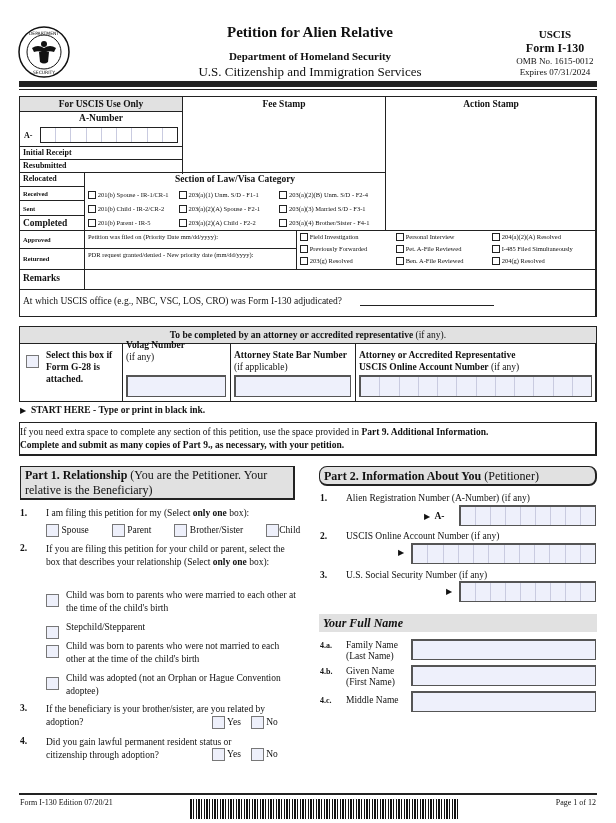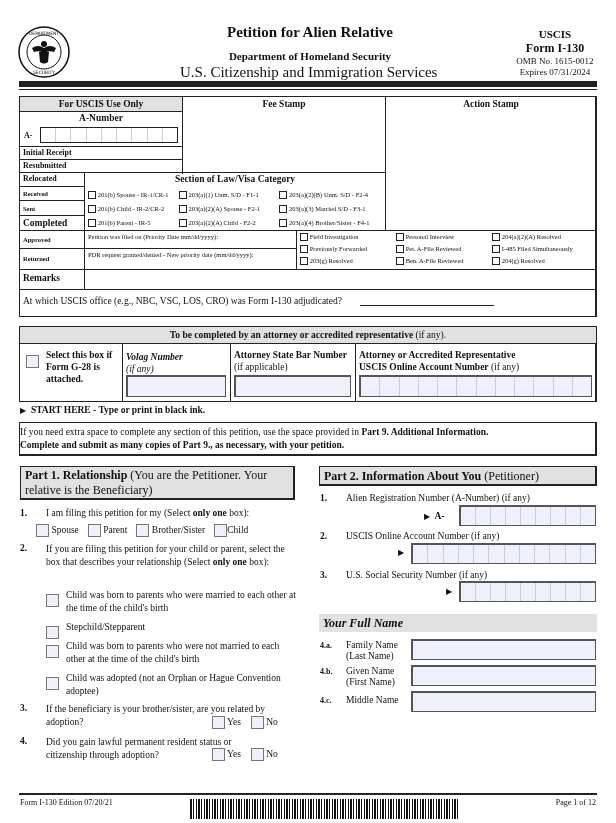--- a/index.html
+++ b/index.html
@@ -29,21 +29,21 @@
     <circle cx="26" cy="26" r="17" fill="#fff" stroke="#111" stroke-width="1"></circle>
     <path d="M14 22 Q20 18 26 22 Q32 18 38 22 L36 26 Q31 24 26 27 Q21 24 16 26 Z" fill="#111"></path>
     <path d="M21 26 L31 26 L30 36 Q26 39 22 36 Z" fill="#111"></path>
     <circle cx="26" cy="18" r="3" fill="#111"></circle>
     <text x="26" y="9" font-size="4.5" text-anchor="middle" fill="#111" font-family="DejaVu Sans, sans-serif">DEPARTMENT</text>
     <text x="26" y="48" font-size="4.5" text-anchor="middle" fill="#111" font-family="DejaVu Sans, sans-serif">SECURITY</text>
   </svg>
 </div>
 <div class="abs b" style="left:180px;top:24px;width:260px;text-align:center;font-size:15px;">Petition for Alien Relative</div>
 <div class="abs b" style="left:180px;top:50px;width:260px;text-align:center;font-size:11px;">Department of Homeland Security</div>
-<div class="abs" style="left:180px;top:64px;width:260px;font-size:15px;">U.S. Citizenship and Immigration Services</div>
+<div class="abs" style="left:180px;top:64px;width:260px;text-align:center;font-size:13px;">U.S. Citizenship and Immigration Services</div>
 <div class="abs b" style="left:500px;top:28px;width:110px;text-align:center;font-size:11px;">USCIS</div>
 <div class="abs b" style="left:500px;top:41px;width:110px;text-align:center;font-size:12px;">Form I-130</div>
 <div class="abs" style="left:500px;top:56px;width:110px;text-align:center;font-size:9px;">OMB No. 1615-0012</div>
 <div class="abs" style="left:500px;top:67px;width:110px;text-align:center;font-size:9px;">Expires 07/31/2024</div>
 <div class="hline" style="left:19px;top:81px;width:578px;height:6px;"></div>
 <div class="hline" style="left:19px;top:89px;width:578px;height:1px;"></div>
 
 <div class="abs" style="left:19px;top:96px;width:578px;height:221px;border:1px solid #222;border-right-width:2px;"></div>
 <div class="abs b md" style="left:20px;top:97px;width:162px;height:15px;background:#e1e1e1;text-align:center;line-height:15px;border-bottom:1px solid #222;">For USCIS Use Only</div>
 <div class="vline" style="left:182px;top:96px;width:1px;height:78px;"></div>
@@ -131,21 +131,21 @@
 
 <div class="abs" style="left:19px;top:326px;width:578px;height:76px;border:1px solid #222;border-right-width:2px;"></div>
 <div class="abs md" style="left:20px;top:327px;width:576px;height:17px;background:#e1e1e1;text-align:center;line-height:17px;border-bottom:1px solid #222;">
   <span class="b">To be completed by an attorney or accredited representative</span><span> (if any).</span>
 </div>
 <div class="vline" style="left:122px;top:344px;width:1px;height:58px;"></div>
 <div class="vline" style="left:230px;top:344px;width:1px;height:58px;"></div>
 <div class="vline" style="left:355px;top:344px;width:1px;height:58px;"></div>
 <div class="abs" style="left:26px;top:351px;"><span class="cbl"></span></div>
 <div class="abs b md" style="left:46px;top:349px;width:74px;line-height:12px;">Select this box if Form G-28 is attached.</div>
-<div class="abs md" style="left:126px;top:351px;line-height:12px;font-style:italic;">
+<div class="abs md" style="left:126px;top:339px;line-height:12px;">
   <div class="b">Volag Number</div>
   <div>(if any)</div>
 </div>
 <div class="abs fld" style="left:126px;top:375px;width:100px;height:22px;"></div>
 <div class="abs md" style="left:234px;top:349px;line-height:12px;">
   <div class="b">Attorney State Bar Number</div>
   <div>(if applicable)</div>
 </div>
 <div class="abs fld" style="left:234px;top:375px;width:117px;height:22px;"></div>
 <div class="abs md" style="left:359px;top:349px;line-height:12px;">
@@ -176,21 +176,21 @@
 </div>
 
 <div class="abs secthead" style="left:20px;top:466px;width:275px;height:34px;padding:1px 4px;font-size:12px;line-height:15px;">
   <span class="b">Part 1.  Relationship</span><span> (You are the Petitioner.  Your relative is the Beneficiary)</span>
 </div>
 
 <div class="abs b md" style="left:20px;top:508px;">1.</div>
 <div class="abs md" style="left:46px;top:508px;">
   <span>I am filing this petition for my (Select </span><span class="b">only one</span><span> box):</span>
 </div>
-<div class="abs md" style="left:36px;top:524px;display:flex;gap:9px;">
+<div class="abs md" style="left:46px;top:524px;display:flex;gap:23px;">
   <label><span class="cbl"></span> <span>Spouse</span></label>
   <label><span class="cbl"></span> <span>Parent</span></label>
   <label><span class="cbl"></span> <span>Brother/Sister</span></label>
   <label><span class="cbl"></span><span>Child</span></label>
 </div>
 
 <div class="abs b md" style="left:20px;top:543px;">2.</div>
 <div class="abs md" style="left:46px;top:543px;width:255px;line-height:12.5px;">
   <span>If you are filing this petition for your child or parent, select the box that describes your relationship (Select </span><span class="b">only one</span><span> box):</span>
 </div>
@@ -210,21 +210,21 @@
   <label><span class="cbl"></span> <span>Yes</span></label>
   <label><span class="cbl"></span> <span>No</span></label>
 </div>
 <div class="abs b md" style="left:20px;top:736px;">4.</div>
 <div class="abs md" style="left:46px;top:736px;width:210px;line-height:12.5px;">Did you gain lawful permanent resident status or citizenship through adoption?</div>
 <div class="abs md" style="left:212px;top:748px;display:flex;gap:10px;">
   <label><span class="cbl"></span> <span>Yes</span></label>
   <label><span class="cbl"></span> <span>No</span></label>
 </div>
 
-<div class="abs secthead" style="left:319px;top:466px;width:278px;height:20px;padding:1px 4px;font-size:12px;line-height:16px;">
+<div class="abs secthead" style="left:319px;top:466px;width:278px;height:20px;padding:1px 4px;font-size:12px;line-height:16px;border-radius:8px;">
   <span class="b">Part 2.  Information About You</span><span> (Petitioner)</span>
 </div>
 
 <div class="abs b md" style="left:320px;top:493px;">1.</div>
 <div class="abs md" style="left:346px;top:493px;">Alien Registration Number (A-Number) (if any)</div>
 <div class="abs b md" style="left:424px;top:511px;">
   <span style="font-size:8px;">▶</span>&nbsp; <span>A-</span>
 </div>
 <div class="abs fld cells" style="left:459px;top:505px;width:137px;height:21px;">
   <span></span>

